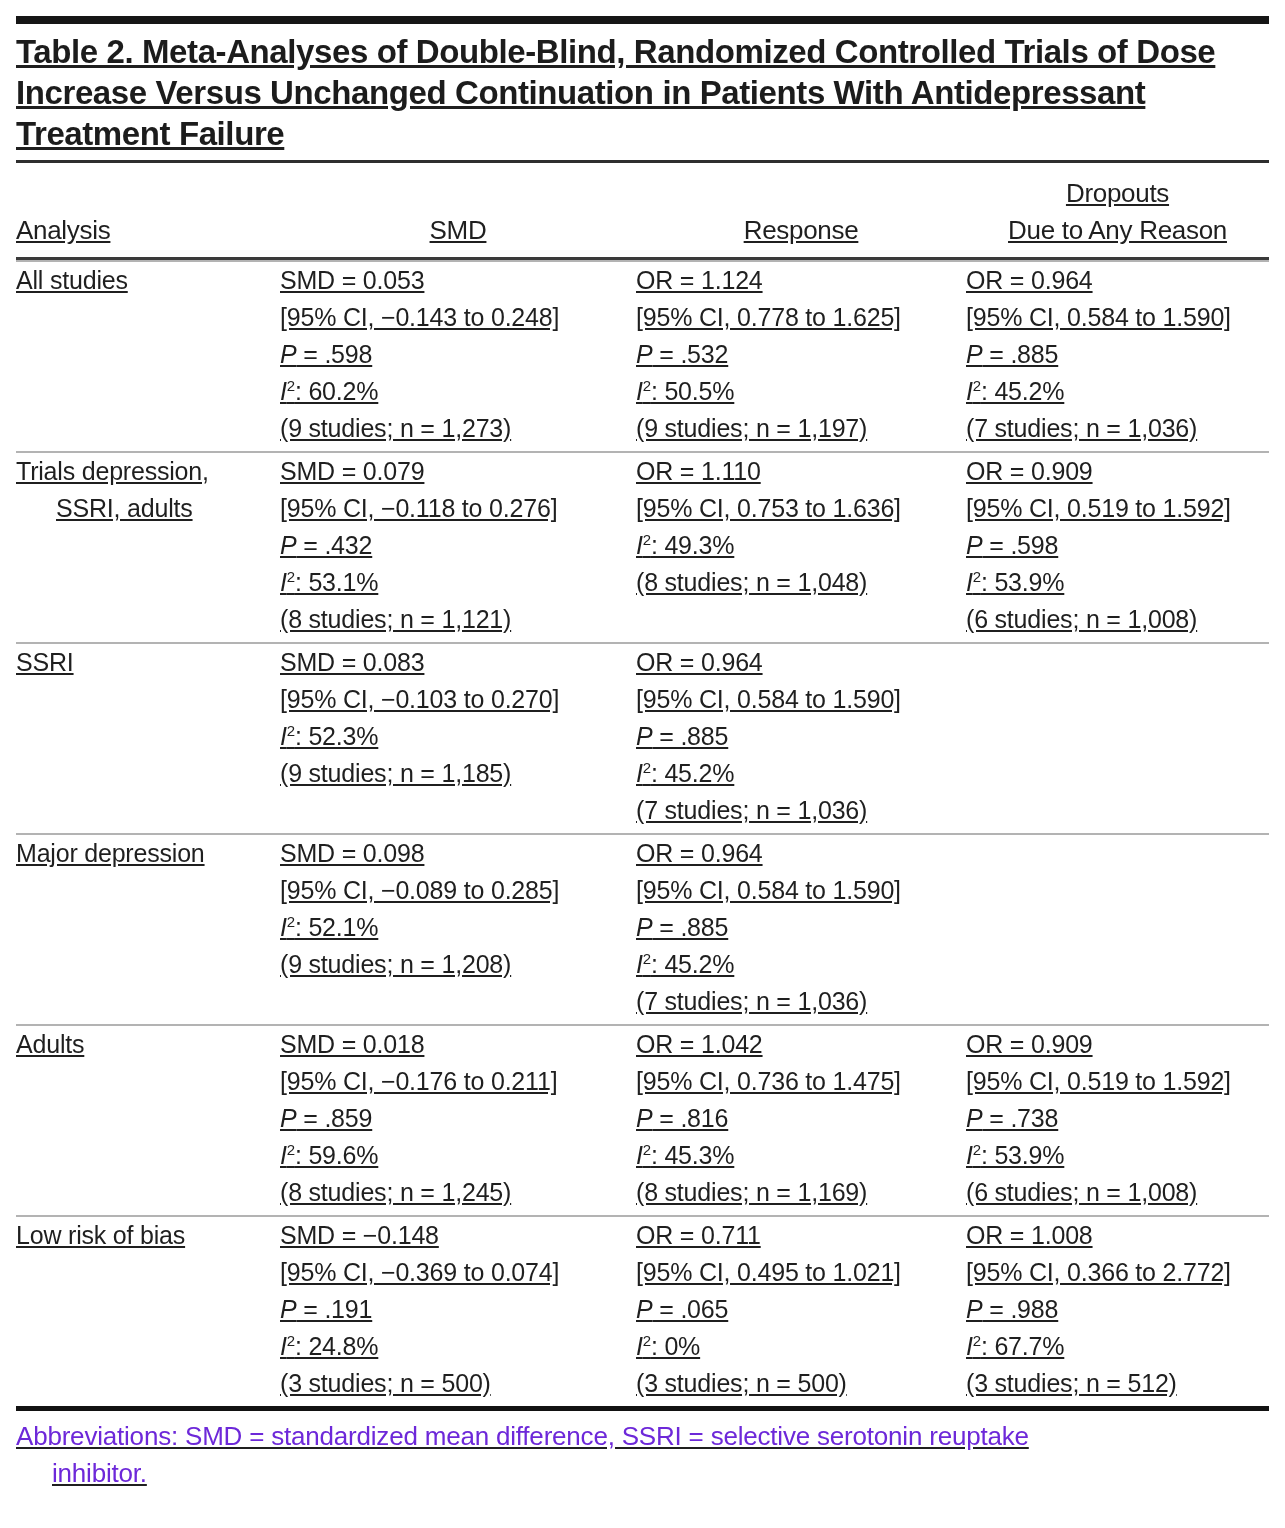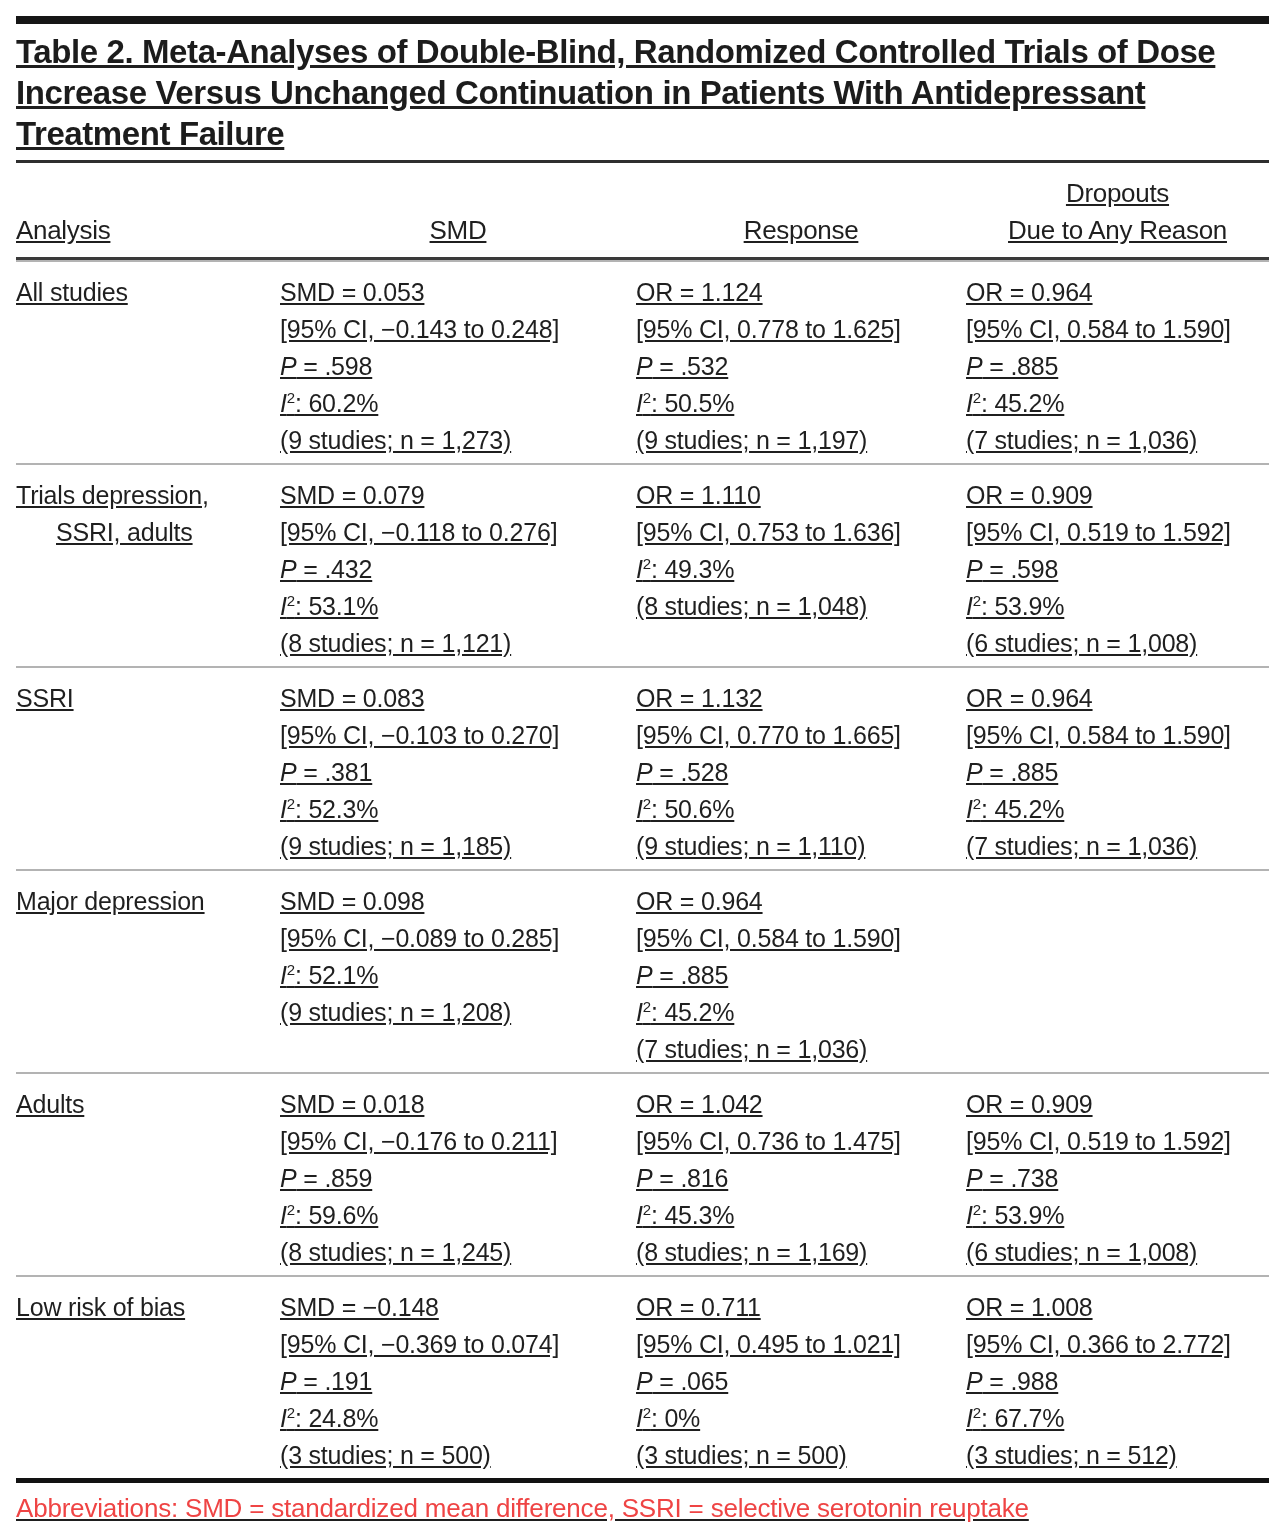--- a/index.html
+++ b/index.html
@@ -25,34 +25,34 @@
   }
   .header {
     align-items: end;
     padding: 12px 0 8px 0;
     border-bottom: 3px solid #3a3a3a;
     font-size: 26px; line-height: 37px; letter-spacing: -0.3px;
   }
   .hc.center { text-align: center; }
 
   .row {
-    padding: 12px 0 4px 0;
+    padding: 0 0 4px 0;
     border-top: 2px solid #b3b3b3;
   }
   .row:first-of-type { border-top: none; }
 
   .cell { font-size: 25px; line-height: 37px; letter-spacing: -0.2px; }
   .ln { white-space: nowrap; }
   .analysis .ln.indent { padding-left: 40px; }
   .it { font-style: italic; }
   sup { font-size: 15px; line-height: 0; vertical-align: 9px; }
 
   .footnote {
     font-size: 26px; line-height: 37px; letter-spacing: -0.2px;
-    padding: 7px 0 4px 0; color: #ef4444;
+    padding: 7px 0 4px 0; color: #6d28d9;
   }
   .footnote .cont { padding-left: 36px; }
 </style>
 </head>
 <body>
 
 <div class="page">
   <div class="topbar"></div>
 
   <div class="title">
@@ -127,30 +127,22 @@
     </div>
   </div>
 
   <div class="grid row">
     <div class="cell analysis">
       <div class="ln">SSRI</div>
     </div>
     <div class="cell">
       <div class="ln">SMD = 0.083</div>
       <div class="ln">[95% CI, −0.103 to 0.270]</div>
-      <div class="ln"><span class="it">P</span><span> = .381</span></div>
       <div class="ln"><span class="it">I</span><sup>2</sup><span>: 52.3%</span></div>
       <div class="ln">(9 studies; n = 1,185)</div>
-    </div>
-    <div class="cell">
-      <div class="ln">OR = 1.132</div>
-      <div class="ln">[95% CI, 0.770 to 1.665]</div>
-      <div class="ln"><span class="it">P</span><span> = .528</span></div>
-      <div class="ln"><span class="it">I</span><sup>2</sup><span>: 50.6%</span></div>
-      <div class="ln">(9 studies; n = 1,110)</div>
     </div>
     <div class="cell">
       <div class="ln">OR = 0.964</div>
       <div class="ln">[95% CI, 0.584 to 1.590]</div>
       <div class="ln"><span class="it">P</span><span> = .885</span></div>
       <div class="ln"><span class="it">I</span><sup>2</sup><span>: 45.2%</span></div>
       <div class="ln">(7 studies; n = 1,036)</div>
     </div>
   </div>
 

